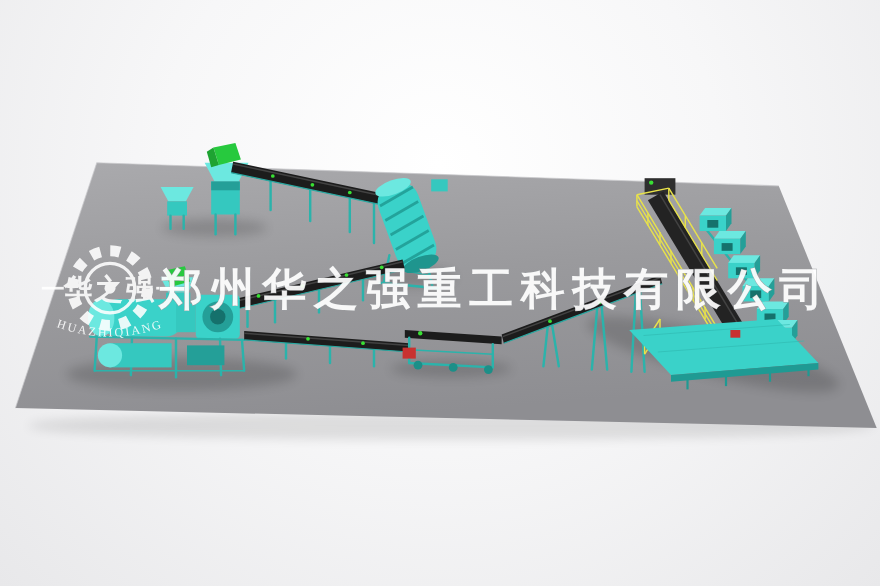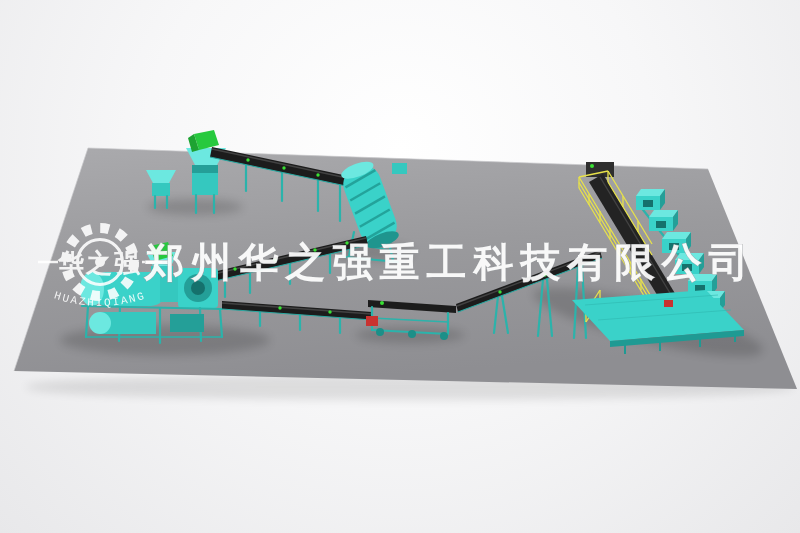--- a/index.html
+++ b/index.html
@@ -1,19 +1,19 @@
 <!DOCTYPE html>
 <html><head>
 <meta charset="utf-8">
 <style>
   html,body{margin:0;padding:0;background:#ffffff;}
   .stage{
     position:relative;width:800px;height:533px;overflow:hidden;
     background:radial-gradient(ellipse at 50% 28%, #ffffff 0%, #f7f7f8 45%, #e8e8ea 100%);
-    font-family:Liberation Mono, monospace;
+    font-family:Liberation Serif, serif;
   }
   svg{position:absolute;inset:0;display:block;}
   .teal{fill:#3ad2c9}
   .teal-l{fill:#6ce8e0}
   .teal-d{fill:#249f98}
   .teal-b{fill:#35c8bf}
   .belt{fill:#1c1c1c}
   .belt-hl{stroke:#424242;stroke-width:1.4;fill:none}
   .frame{stroke:#2bb3ab;stroke-width:2.2;fill:none;stroke-linecap:round}
   .frame-thin{stroke:#2bb3ab;stroke-width:1.3;fill:none;stroke-linecap:round}

